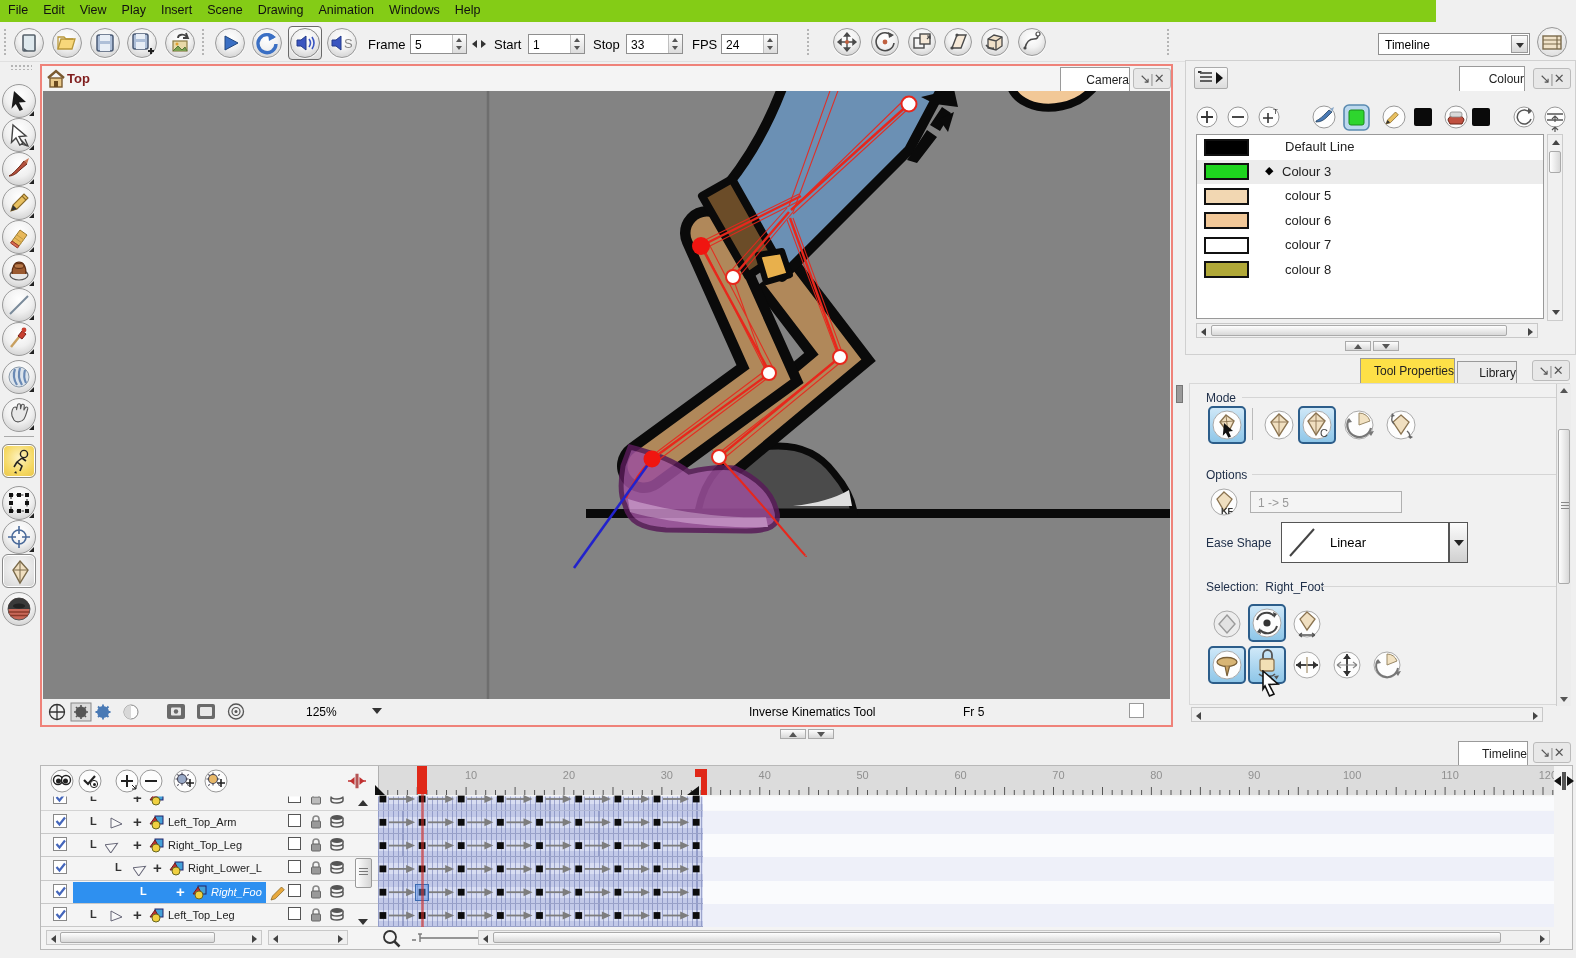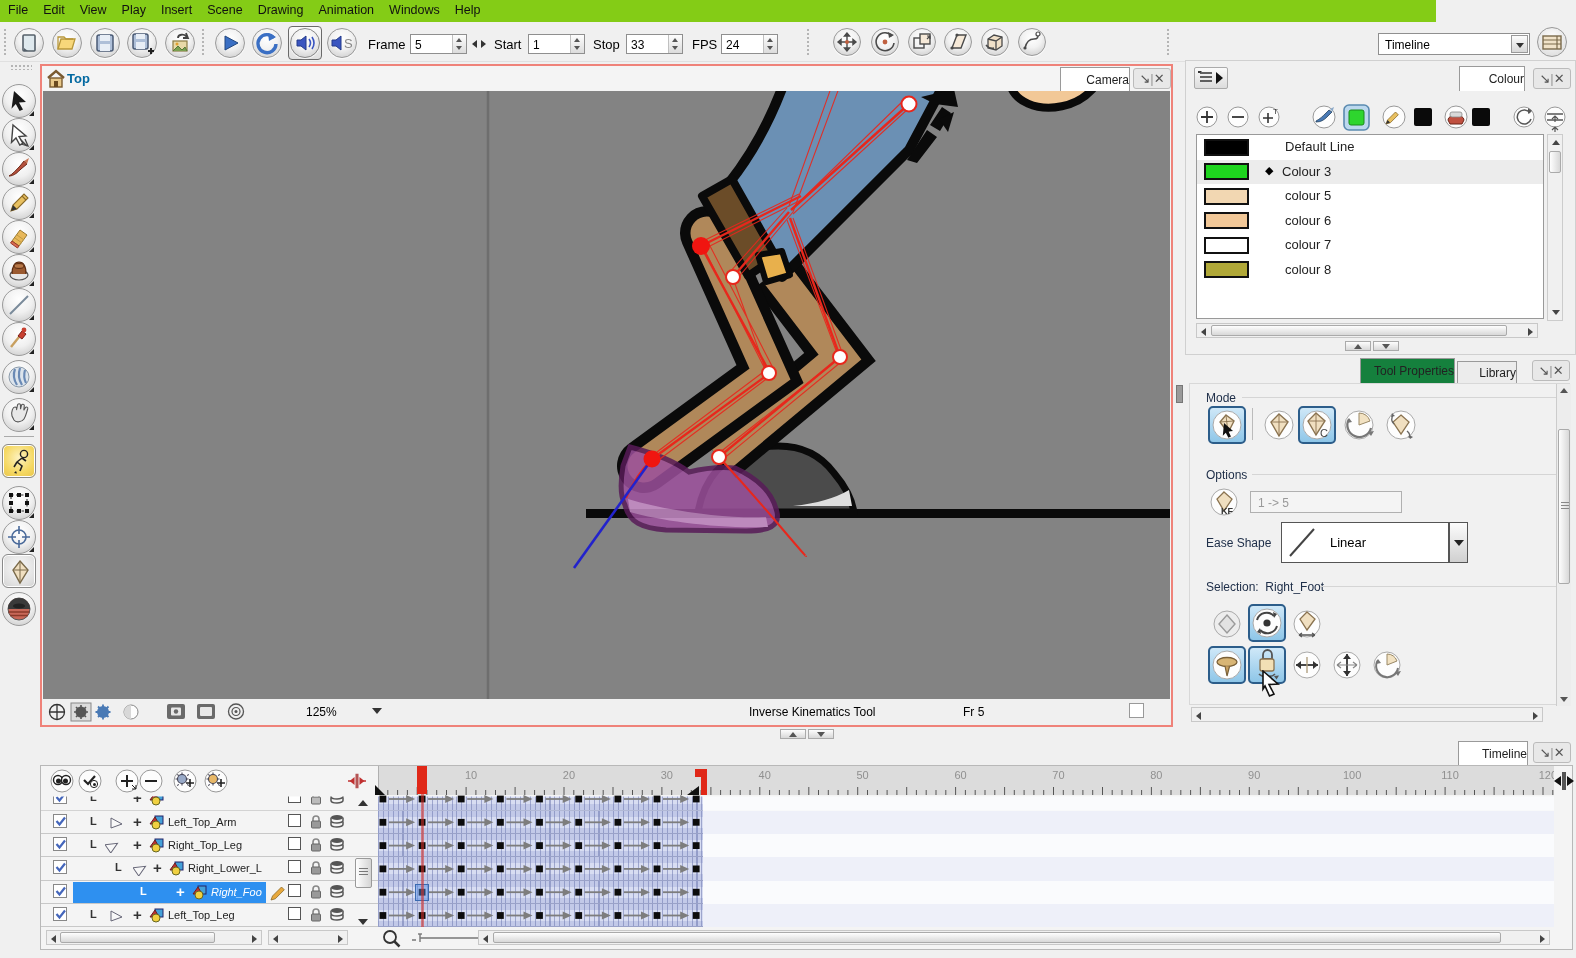--- a/index.html
+++ b/index.html
@@ -336,21 +336,21 @@
       </svg>
     </div>
 </div>
 <div id="canvaspanel" class="abs">
   <div id="canvashead">
     <svg style="position:absolute;left:4px;top:3px;" width="20" height="20" viewBox="0 0 20 20">
         <path d="M2 9 L10 2 L18 9" fill="none" stroke="#7a5a30" stroke-width="2.4"></path>
         <rect x="4" y="9" width="12" height="9" fill="#e8c88a" stroke="#7a5a30" stroke-width="1.4"></rect>
         <rect x="8" y="12" width="4" height="6" fill="#6a4a20"></rect>
       </svg>
-    <span style="position:absolute;left:25px;top:5px;font-size:13px;font-weight:bold;color:#0369a1;">Top</span>
+    <span style="position:absolute;left:25px;top:5px;font-size:13px;font-weight:bold;color:#7f1d1d;">Top</span>
     <div class="tab" style="left:1018px;top:1px;width:70px;height:24px;line-height:24px;">Camera</div>
     <div class="winbtns" style="left:1091px;top:2px;width:38px;height:21px;line-height:19px;">↘<span style="color:#999">|</span>✕</div>
   </div>
   <div id="canvasarea">
     <svg width="1129" height="610" viewBox="42 91 1129 610">
       <rect x="42" y="91" width="1129" height="610" fill="#838383"></rect>
       <line x1="487" y1="91" x2="487" y2="701" stroke="#6e6e6e" stroke-width="2.5"></line>
 
       <rect x="585" y="509" width="586" height="9" fill="#0a0a0a"></rect>
 
@@ -540,21 +540,21 @@
   </div>
 
   <div class="abs" style="left:160px;top:281px;width:26px;height:10px;background:linear-gradient(#fdfdfd,#d8d8d8);border:1px solid #aaa;">
       <span style="position:absolute;left:8px;top:2px;border-left:4px solid transparent;border-right:4px solid transparent;border-bottom:5px solid #555;"></span>
     </div>
   <div class="abs" style="left:188px;top:281px;width:26px;height:10px;background:linear-gradient(#fdfdfd,#d8d8d8);border:1px solid #aaa;">
       <span style="position:absolute;left:8px;top:2px;border-left:4px solid transparent;border-right:4px solid transparent;border-top:5px solid #555;"></span>
     </div>
 
   <div class="abs" style="left:0;top:295px;width:391px;height:385px;background:#f0f0f0;">
-    <div class="tab" style="left:175px;top:3px;width:95px;height:25px;line-height:25px;background:#15803d;z-index:2;">Tool Properties</div>
+    <div class="tab" style="left:175px;top:3px;width:95px;height:25px;line-height:25px;background:#fde047;z-index:2;">Tool Properties</div>
     <div class="tab" style="left:272px;top:6px;width:60px;height:22px;line-height:22px;background:#ececec;">Library</div>
     <div class="winbtns" style="left:347px;top:5px;width:38px;height:21px;line-height:19px;">↘<span style="color:#999">|</span>✕</div>
     <div class="abs" style="left:4px;top:28px;width:381px;height:322px;background:#f1f1f1;border:1px solid #d8d8d8;">
       <div class="grplabel" style="left:16px;top:7px;">Mode</div>
       <div class="hline" style="left:52px;top:13px;right:8px;"></div>
 
       <div class="tpbtn sel" style="left:18px;top:22px;">
           <svg width="36" height="36" viewBox="0 0 36 36">
             <circle cx="18" cy="18" r="14" fill="#fdfdfd" stroke="#aaa"></circle>
             <path d="M17 8 L25 14 L19 26 L11 15 z" fill="#f0dfc0" stroke="#8a7350" stroke-width="1.4"></path>

